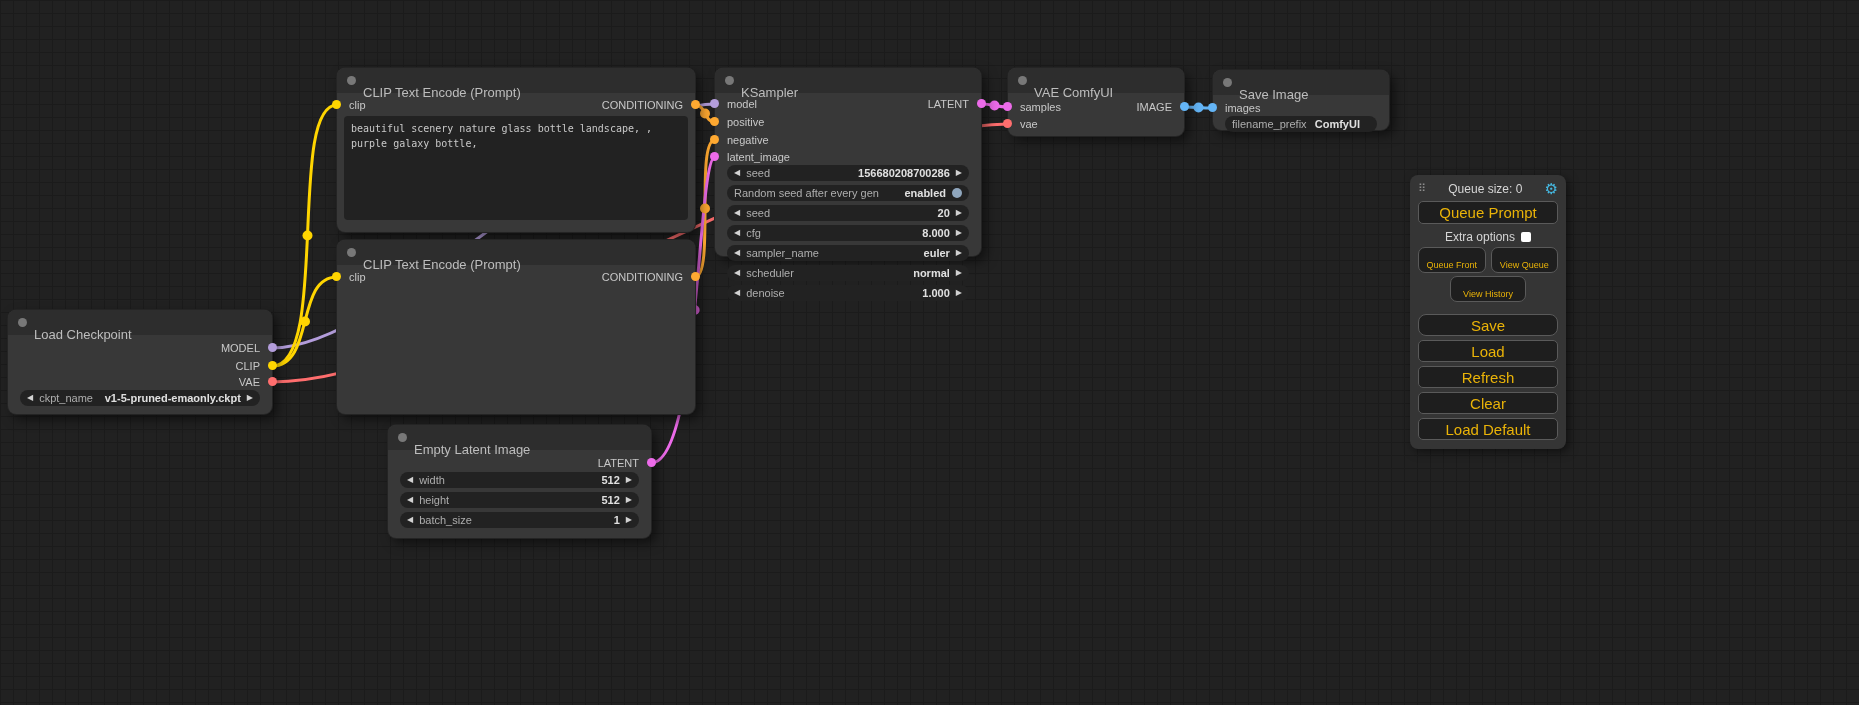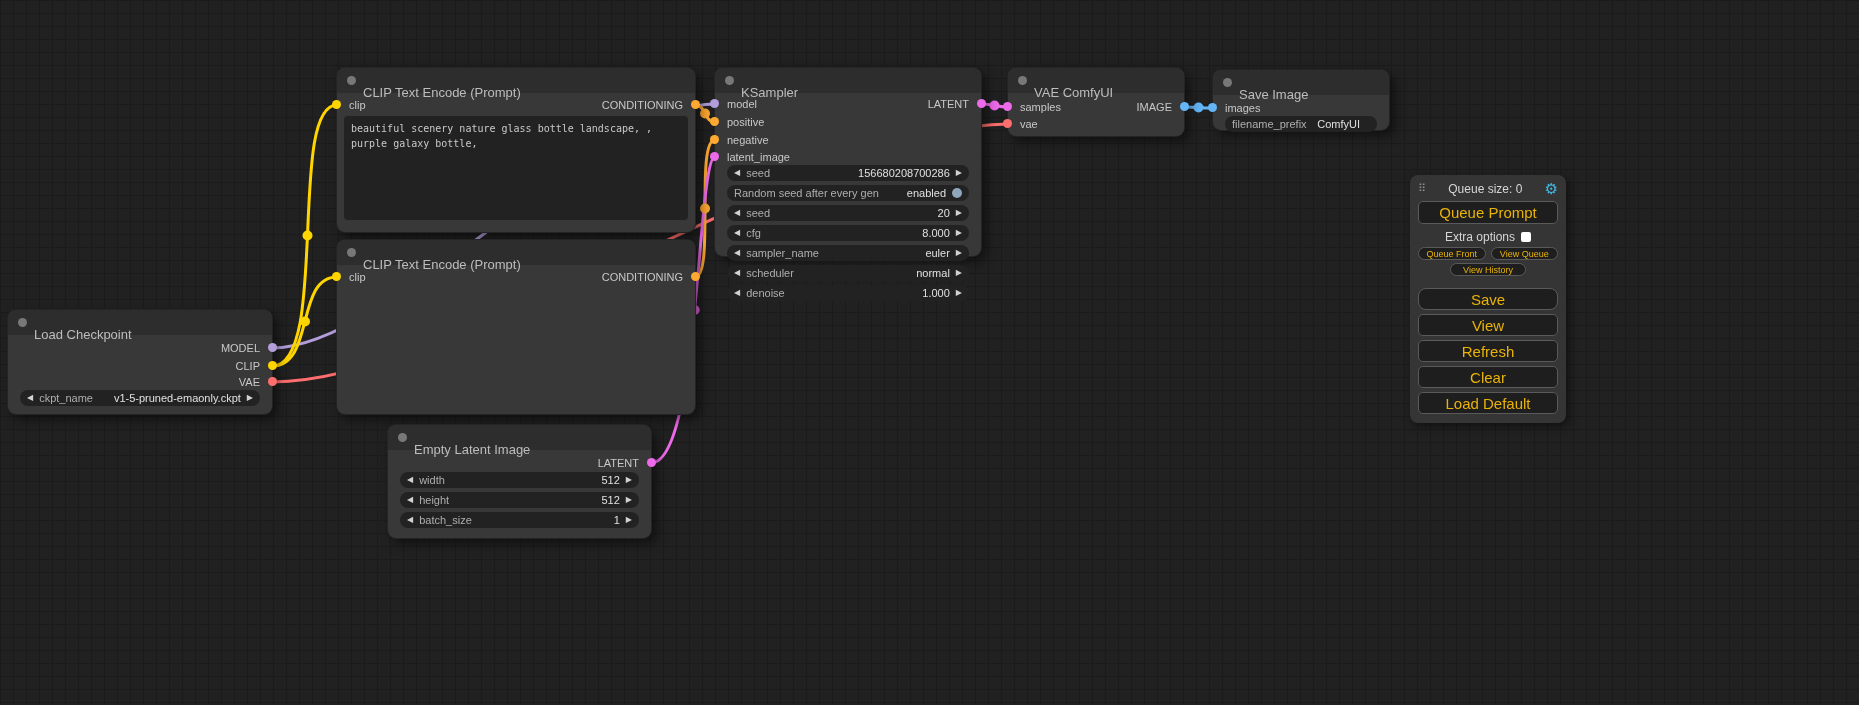--- a/index.html
+++ b/index.html
@@ -44,21 +44,21 @@
     padding:5px 7px; font-family:"DejaVu Sans Mono", monospace; font-size:10px;
     line-height:1.5; color:#c9c9c9; white-space:pre-wrap; overflow:hidden;
   }
 
   .widget {
     position:absolute; left:12px; right:12px; height:16px; background:#222;
     border-radius:8px; display:flex; align-items:center; gap:6px; padding:0 7px;
   }
   .warrow { font-size:8px; color:#d2d2d2; line-height:16px; flex:0 0 auto; }
   .wname  { font-size:11px; color:#aeaeae; white-space:nowrap; }
-  .wvalue { font-size:11px; color:#e0e0e0; margin-left:auto; white-space:nowrap; }
+  .wvalue { font-size:11px; color:#e0e0e0; margin-left:auto; white-space:nowrap;font-weight:bold; }
   .wtoggle { width:10px; height:10px; border-radius:50%; flex:0 0 auto; }
 
   .panel {
     position:absolute; left:1410px; top:175px; width:156px; z-index:3;
     background:#353535; border-radius:8px; padding:3px 8px 9px;
     box-shadow:3px 3px 10px rgba(0,0,0,.5);
   }
   .phead { height:21px; display:flex; align-items:center; gap:4px; }
   .phandle { color:#8d8d8d; font-size:11px; cursor:grab; }
   .ptitle { flex:1; text-align:center; font-size:12px; color:#d6d6d6; }
@@ -68,21 +68,21 @@
     border-radius:5px; color:#eab308; text-align:center; cursor:pointer;
     font-family:"Liberation Sans", sans-serif;
   }
   .btn.qp  { height:23px; font-size:15px; margin-top:2px; }
   .btn.big { height:22px; font-size:15px; margin-top:4px; }
   .btn.first { margin-top:12px;border-radius:8px; }
   .extra { height:13px; display:flex; align-items:center; justify-content:center; gap:6px; margin-top:6px; }
   .extra-label { font-size:12px; color:#d6d6d6; }
   .checkbox { width:10px; height:10px; background:#ffffff; border-radius:2px; cursor:pointer; }
   .srow { display:flex; gap:5px; margin-top:4px; }
-  .btn.small { height:13px; font-size:9px; line-height:10px; border-radius:7px; flex:1; padding:0 2px; }
+  .btn.small { height:13px; font-size:9px; line-height:10px; border-radius:7px; flex:1; padding:12px 2px; }
   .btn.vh { width:76px; margin:3px auto 0; }
 </style>
 </head>
 <body>
 
 <div class="canvas">
 
   <svg class="wires" width="1859" height="705" viewBox="0 0 1859 705">
     <path d="M272,348 C390,348 600,104 715,104" fill="none" stroke-width="3" stroke="#B39DDB"></path>
     <path d="M272,366 C330,366 287,105 337,105" fill="none" stroke-width="3" stroke="#FFD500"></path>
@@ -294,19 +294,19 @@
     <div class="extra">
       <span class="extra-label">Extra options</span>
       <span class="checkbox"></span>
     </div>
     <div class="srow">
       <button type="button" class="btn small">Queue Front</button>
       <button type="button" class="btn small">View Queue</button>
     </div>
     <button type="button" class="btn small vh">View History</button>
     <button type="button" class="btn big first">Save</button>
-    <button type="button" class="btn big">View</button>
+    <button type="button" class="btn big">Load</button>
     <button type="button" class="btn big">Refresh</button>
     <button type="button" class="btn big">Clear</button>
     <button type="button" class="btn big">Load Default</button>
   </div>
 
 </div>
 
 </body></html>

